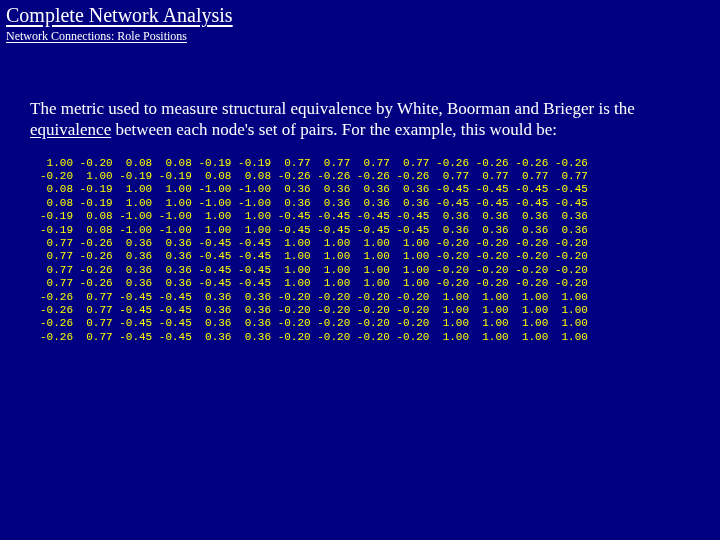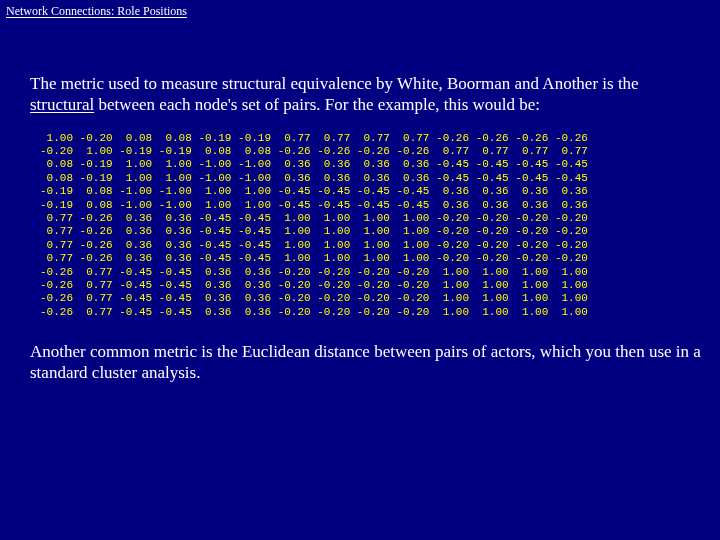--- a/index.html
+++ b/index.html
@@ -53,37 +53,37 @@
   .para2 {
     color: #fff;
     font-size: 17px;
     line-height: 1.25;
   }
 </style>
 </head>
 <body>
 
 <div class="header">
+  <div class="title">Complete Network Analysis</div>
   <div class="subtitle">Network Connections: Role Positions</div>
 </div>
 
 <div class="content">
   <p class="para">
-    <span>The metric used to measure structural equivalence by White, Boorman and Another is the </span><span class="underline">structural</span><span> between each node's set of pairs.  For the example, this would be:</span>
+    <span>The metric used to measure structural equivalence by White, Boorman and Brieger is the </span><span class="underline">equivalence</span><span> between each node's set of pairs.  For the example, this would be:</span>
   </p>
 
   <pre class="matrix" id="matrix"> 1.00 -0.20  0.08  0.08 -0.19 -0.19  0.77  0.77  0.77  0.77 -0.26 -0.26 -0.26 -0.26
 -0.20  1.00 -0.19 -0.19  0.08  0.08 -0.26 -0.26 -0.26 -0.26  0.77  0.77  0.77  0.77
  0.08 -0.19  1.00  1.00 -1.00 -1.00  0.36  0.36  0.36  0.36 -0.45 -0.45 -0.45 -0.45
  0.08 -0.19  1.00  1.00 -1.00 -1.00  0.36  0.36  0.36  0.36 -0.45 -0.45 -0.45 -0.45
 -0.19  0.08 -1.00 -1.00  1.00  1.00 -0.45 -0.45 -0.45 -0.45  0.36  0.36  0.36  0.36
 -0.19  0.08 -1.00 -1.00  1.00  1.00 -0.45 -0.45 -0.45 -0.45  0.36  0.36  0.36  0.36
  0.77 -0.26  0.36  0.36 -0.45 -0.45  1.00  1.00  1.00  1.00 -0.20 -0.20 -0.20 -0.20
  0.77 -0.26  0.36  0.36 -0.45 -0.45  1.00  1.00  1.00  1.00 -0.20 -0.20 -0.20 -0.20
  0.77 -0.26  0.36  0.36 -0.45 -0.45  1.00  1.00  1.00  1.00 -0.20 -0.20 -0.20 -0.20
  0.77 -0.26  0.36  0.36 -0.45 -0.45  1.00  1.00  1.00  1.00 -0.20 -0.20 -0.20 -0.20
 -0.26  0.77 -0.45 -0.45  0.36  0.36 -0.20 -0.20 -0.20 -0.20  1.00  1.00  1.00  1.00
 -0.26  0.77 -0.45 -0.45  0.36  0.36 -0.20 -0.20 -0.20 -0.20  1.00  1.00  1.00  1.00
 -0.26  0.77 -0.45 -0.45  0.36  0.36 -0.20 -0.20 -0.20 -0.20  1.00  1.00  1.00  1.00
 -0.26  0.77 -0.45 -0.45  0.36  0.36 -0.20 -0.20 -0.20 -0.20  1.00  1.00  1.00  1.00</pre>
 
-  <p class="para2">Another common metric is the Euclidean distance between pairs of actors, which you then use in a standard cluster analysis.</p>
 </div>
 
 </body></html>

